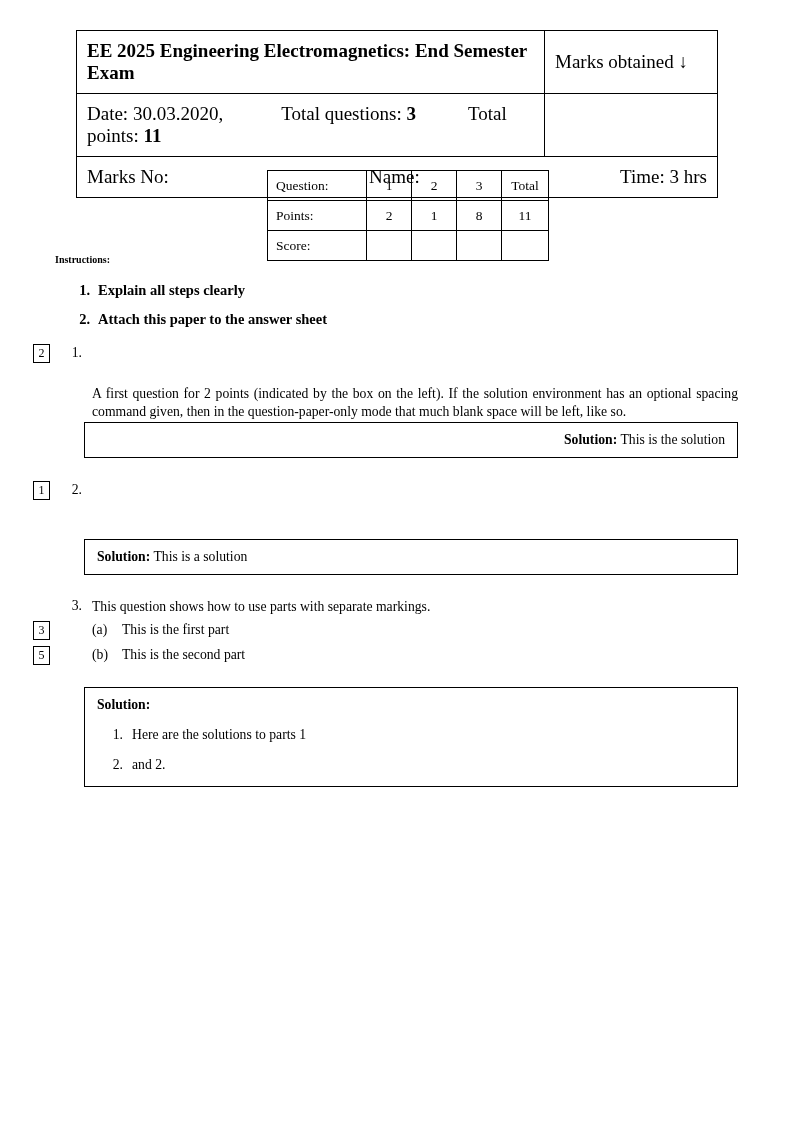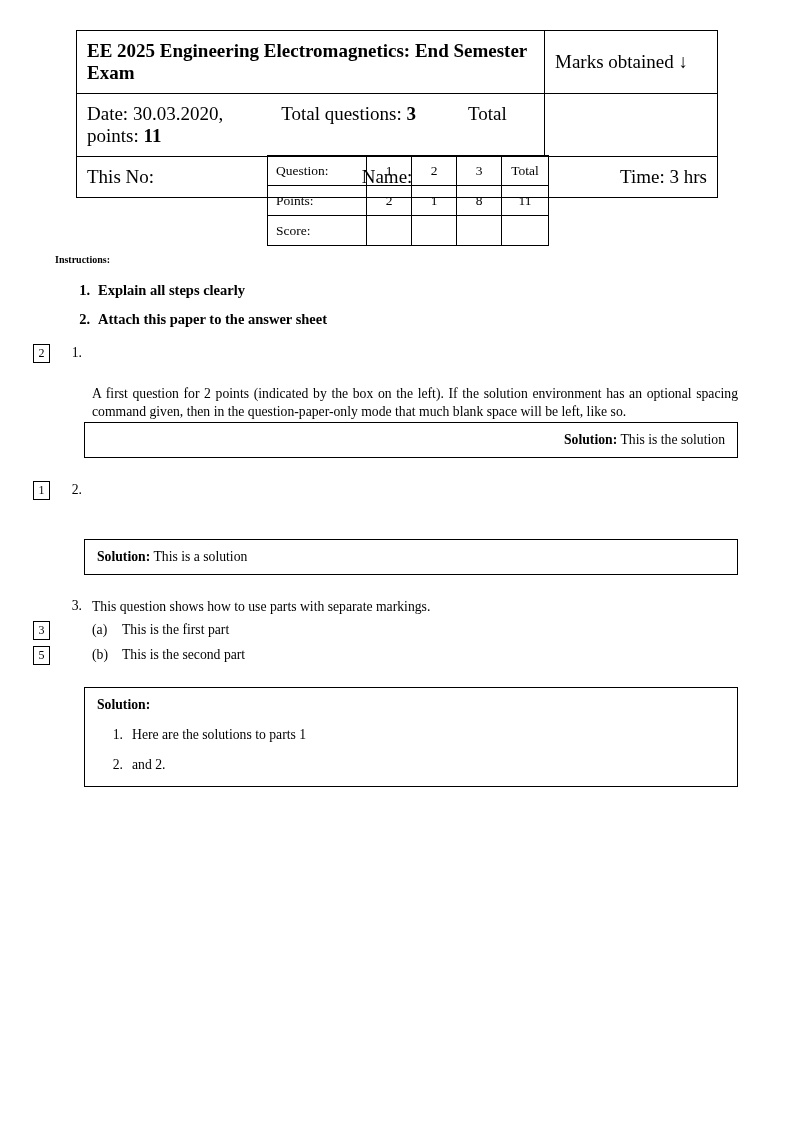--- a/index.html
+++ b/index.html
@@ -56,21 +56,21 @@
     justify-content: space-between;
     align-items: center;
     width: 100%;
   }
   .row3-inner span { white-space: nowrap; }
 
   
   .score-table {
     position: absolute;
     left: 267px;
-    top: 155px;
+    top: 170px;
     border-collapse: collapse;
   }
   .score-table td {
     border: 1px solid #000;
     font-size: 13.5px;
     text-align: center;
     height: 19px;
     padding: 5px 0;
   }
   .score-table td.label {
@@ -167,21 +167,21 @@
     </tr>
     <tr>
       <td class="row2-cell">
         <span>Date: 30.03.2020,</span><span class="gap-lg"></span><span>Total questions:</span> <b>3</b><span class="gap-md"></span><span>Total points:</span> <b>11</b>
       </td>
       <td class="marks-cell">&nbsp;</td>
     </tr>
     <tr>
       <td colspan="2">
         <div class="row3-inner">
-          <span>This No:</span>
+          <span>Marks No:</span>
           <span>Name:</span>
           <span>Time: 3 hrs</span>
         </div>
       </td>
     </tr>
   </tbody>
     </table>
 
   <table class="score-table">
     <tbody>

